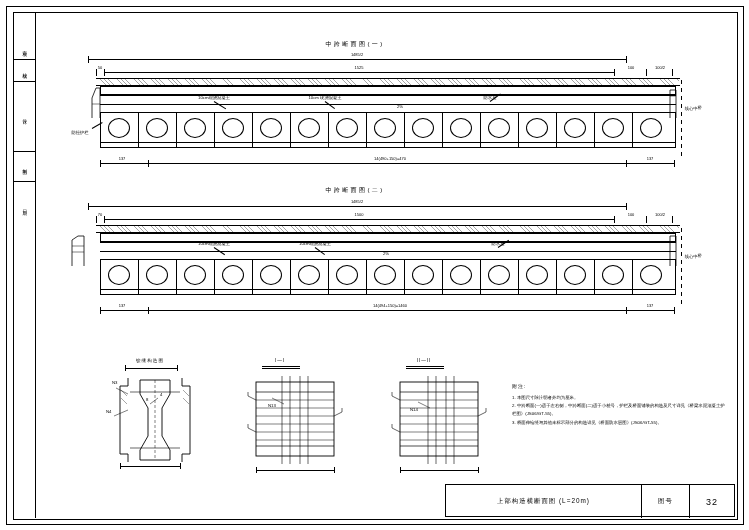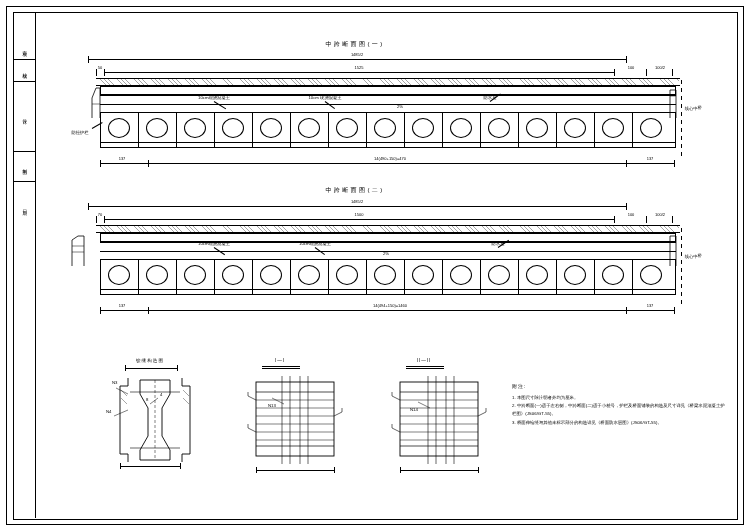--- a/index.html
+++ b/index.html
@@ -382,14 +382,19 @@
     <div class="tick" style="left:478px;top:467px;height:6px;"></div>
   </div>
 
   <div class="notes" style="left:512px;top:382px;">
     <div class="nh">附注:</div>
     <div>1.  本图尺寸除注明者外均为厘米。</div>
     <div>2.  中跨断面(一)适于左右侧，中跨断面(二)适于小桩号，护栏及桥面铺装的构造及尺寸详见《桥梁水泥混凝土护栏图》(JS06/GT-55)。</div>
     <div>3.  桥面伸缩缝与其他未标示部分的构造详见《桥面防水层图》(JS06/GT-55)。</div>
   </div>
 
+  <div class="tb">
+    <div class="c" style="left:0;width:196px;">上部构造横断面图 (L=20m)</div>
+    <div class="c" style="left:196px;width:48px;">图号</div>
+    <div class="c big last" style="left:244px;width:44px;">32</div>
+  </div>
 
 </div>
 
 </body></html>

